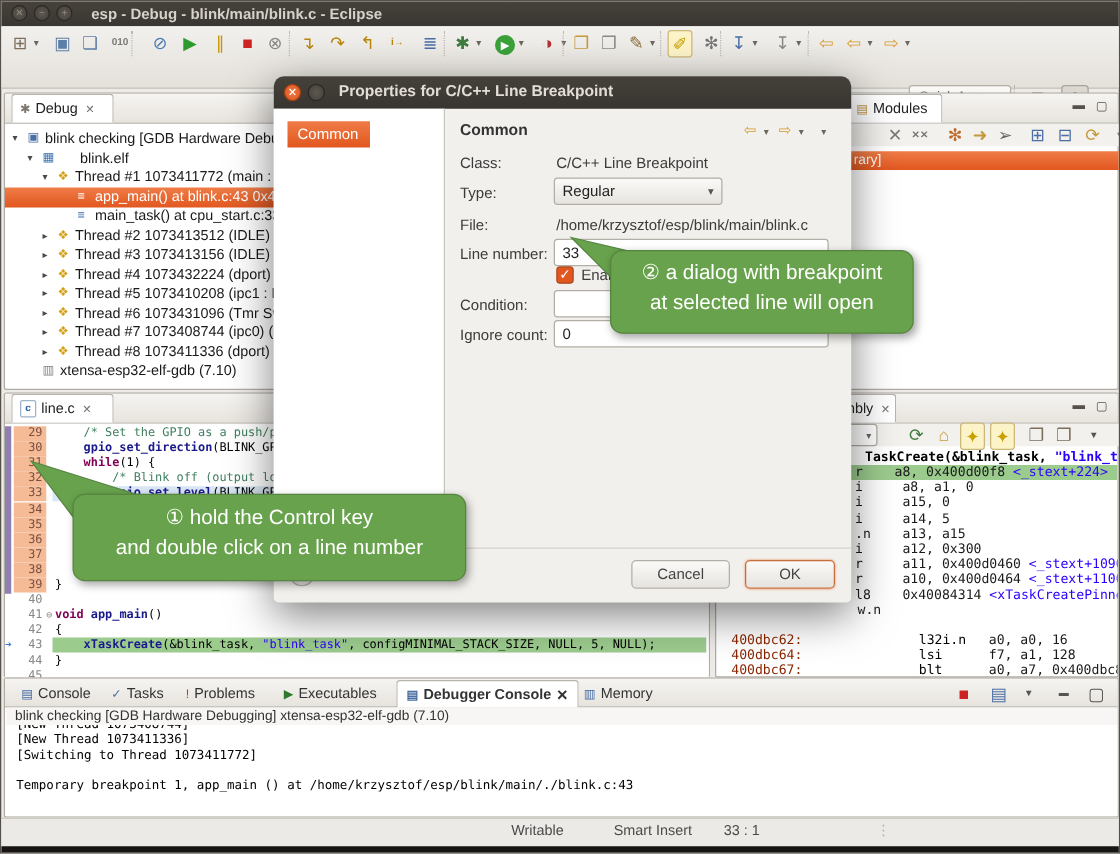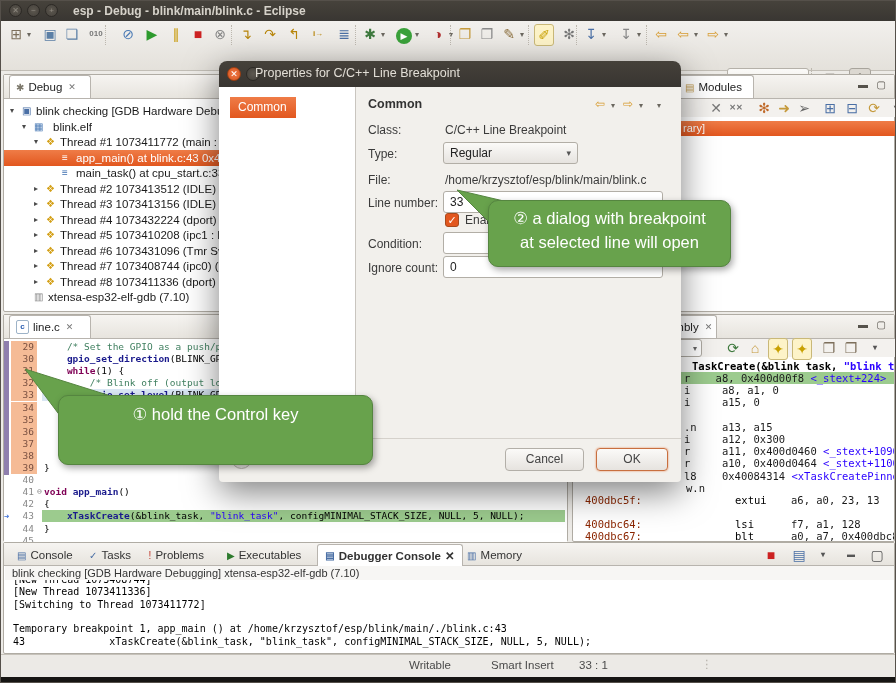--- a/index.html
+++ b/index.html
@@ -72,21 +72,21 @@
   .ctab.active{background:#fff;border:1px solid #b8b4ae;border-bottom:none;border-radius:3px 3px 0 0;font-weight:bold;box-sizing:border-box;}
   .cline{position:absolute;left:8px;font-size:10px;line-height:12.3px;white-space:pre;color:#000;}
   
   #statusbar{left:0;top:653px;width:896px;height:23px;background:#eceae6;border-top:1px solid #c6c2ba;
     font-size:11.5px;color:#4a4a4a;box-sizing:border-box;}
   
   #dialog{left:218px;top:60px;width:462px;height:421px;background:#f2f0ec;border-radius:8px 8px 4px 4px;
     box-shadow:0 10px 34px rgba(0,0,0,.5);z-index:50;}
   #dlg-title{position:absolute;left:0;top:0;width:100%;height:26px;background:linear-gradient(#45413a,#383531);
     border-radius:8px 8px 0 0;}
-  #dlg-title .t{position:absolute;left:36px;top:5px;color:#e2ded6;font-size:12.5px;font-weight:normal;text-align:right;}
+  #dlg-title .t{position:absolute;left:52px;top:5px;color:#e2ded6;font-size:12.5px;font-weight:bold;text-align:right;}
   #dlg-close{position:absolute;left:8px;top:6px;width:14px;height:14px;border-radius:50%;
     background:radial-gradient(#f07746,#d8571f);border:1px solid #9c3e12;color:#fff;font-size:9px;line-height:13px;text-align:center;box-sizing:border-box;}
   #dlg-circle{position:absolute;left:27px;top:6px;width:14px;height:14px;border-radius:50%;
     background:radial-gradient(#5d5850,#44403a);border:1px solid #2c2925;box-sizing:border-box;}
   #dlg-side{position:absolute;left:0;top:26px;width:137px;height:351px;background:#fff;border-right:1px solid #c9c5bf;box-sizing:border-box;}
   #dlg-side-item{position:absolute;left:11px;top:10px;width:66px;height:21px;background:linear-gradient(#ef7c47,#e2571f);
     color:#fff;font-size:12px;line-height:21px;padding-left:8px;box-sizing:border-box;}
   .dlg-label{position:absolute;left:149px;font-size:12px;color:#3b3b3b;}
   .dlg-value{position:absolute;left:226px;font-size:12px;color:#3b3b3b;}
   .dlg-input{position:absolute;left:224px;height:22px;background:#fff;border:1px solid #b2aea6;border-radius:3px;
@@ -182,21 +182,21 @@
     </div>
     <div class="abs" id="debug-rows" style="left:0;top:24px;width:224px;height:212px;overflow:hidden;">
         <div class="drow" style="top: 4px;">
           <span class="darr" style="left: 6px;">▾</span>
           <span class="dicon" style="left: 18px; color: rgb(74, 111, 165);">▣</span>
           <span class="dtext" style="left: 32px;">blink checking [GDB Hardware Debug</span>
         </div>
         <div class="drow" style="top: 19.5px;">
           <span class="darr" style="left: 18px;">▾</span>
           <span class="dicon" style="left: 30px; color: rgb(74, 122, 181);">▦</span>
-          <span class="dtext" style="left: 49px;">blink.elf</span>
+          <span class="dtext" style="left: 60px;">blink.elf</span>
         </div>
         <div class="drow" style="top: 35px;">
           <span class="darr" style="left: 30px;">▾</span>
           <span class="dicon" style="left: 42px; color: rgb(212, 160, 23);">❖</span>
           <span class="dtext" style="left: 56px;">Thread #1 1073411772 (main : Runn</span>
         </div>
         <div class="drow sel" style="top: 50.5px;">
           <span class="dicon" style="left: 58px; color: rgb(255, 255, 255);">≡</span>
           <span class="dtext" style="left: 72px;">app_main() at blink.c:43 0x400db</span>
         </div>
@@ -323,27 +323,28 @@
         <div class="abs tbi boxed" style="left: 218px; color: rgb(200, 160, 0); top: -1px;">✦</div>
         <div class="abs tbi" style="left: 246px; color: rgb(125, 111, 91); top: -1px;">❐</div>
         <div class="abs tbi" style="left: 268px; color: rgb(125, 111, 91); top: -1px;">❐</div>
         <div class="abs tbi small" style="left: 292px; color: rgb(85, 85, 85); top: -1px;">▾</div>
       </div>
     <div class="abs mono" id="disasm-rows" style="left:0;top:0;width:321px;height:226px;overflow:hidden;">
         <div class="arow" style="top: 45px;"><span class="afrag asrc" style="left: 119px;">TaskCreate(&amp;blink_task, <span class="tok-s">"blink_tas</span></span></div>
         <div class="arow green" style="top: 57px;"><span class="afrag" style="left: 111px;">r    a8, 0x400d00f8 <span class="asym">&lt;_stext+224&gt;</span></span></div>
         <div class="arow" style="top: 69px;"><span class="afrag" style="left: 111px;">i     a8, a1, 0</span></div>
         <div class="arow" style="top: 81px;"><span class="afrag" style="left: 111px;">i     a15, 0</span></div>
+        <div class="arow" style="top: 94px;"><span class="afrag" style="left: 111px;">i     a14, 5</span></div>
         <div class="arow" style="top: 106px;"><span class="afrag" style="left: 111px;">.n    a13, a15</span></div>
         <div class="arow" style="top: 118px;"><span class="afrag" style="left: 111px;">i     a12, 0x300</span></div>
         <div class="arow" style="top: 130px;"><span class="afrag" style="left: 111px;">r     a11, 0x400d0460 <span class="asym">&lt;_stext+1096&gt;</span></span></div>
         <div class="arow" style="top: 142px;"><span class="afrag" style="left: 111px;">r     a10, 0x400d0464 <span class="asym">&lt;_stext+1100&gt;</span></span></div>
         <div class="arow" style="top: 155px;"><span class="afrag" style="left: 111px;">l8    0x40084314 <span class="asym">&lt;xTaskCreatePinned</span></span></div>
         <div class="arow" style="top: 167px;"><span class="afrag" style="left: 113px;">w.n</span></div>
-        <div class="arow" style="top: 179px;"><span class="aaddr">400dbc5f:</span><span class="amn">extui</span><span class="aops">a6, a0, 23, 13</span></div>
+        <div class="arow" style="top: 191px;"><span class="aaddr">400dbc62:</span><span class="amn">l32i.n</span><span class="aops">a0, a0, 16</span></div>
         <div class="arow" style="top: 203px;"><span class="aaddr">400dbc64:</span><span class="amn">lsi</span><span class="aops">f7, a1, 128</span></div>
         <div class="arow" style="top: 215px;"><span class="aaddr">400dbc67:</span><span class="amn">blt</span><span class="aops">a0, a7, 0x400dbc81 </span></div>
       </div>
   </div>
 
   <div class="abs panel" style="left:2px;top:541px;width:892px;height:112px;">
     <div class="tabrow" style="height:22px;"></div>
     <div id="console-tabs">
         <div class="abs ctab" style="left: 6px;">
           <span style="color: rgb(74, 111, 165); font-size: 10px;">▤</span>
@@ -380,21 +381,20 @@
       </div>
     <div class="abs" style="left:1px;top:23px;width:889px;height:14px;background:#f7f6f4;">
       <span class="abs" style="left:7px;top:1px;font-size:11px;color:#333;">blink checking [GDB Hardware Debugging] xtensa-esp32-elf-gdb (7.10)</span>
     </div>
     <div class="abs mono" id="console-body" style="left:1px;top:37px;width:889px;height:73px;background:#fff;overflow:hidden;">
         <div class="cline" style="top: -6px;">[New Thread 1073408744]</div>
         <div class="cline" style="top: 6.3px;">[New Thread 1073411336]</div>
         <div class="cline" style="top: 18.6px;">[Switching to Thread 1073411772]</div>
         <div class="cline" style="top: 30.9px;"></div>
         <div class="cline" style="top: 43.2px;">Temporary breakpoint 1, app_main () at /home/krzysztof/esp/blink/main/./blink.c:43</div>
-        <div class="cline" style="top: 55.5px;">43              xTaskCreate(&amp;blink_task, "blink_task", configMINIMAL_STACK_SIZE, NULL, 5, NULL);</div>
       </div>
   </div>
 
   <div class="abs" id="statusbar">
     <span class="abs" style="left:408px;top:4px;">Writable</span>
     <span class="abs" style="left:490px;top:4px;">Smart Insert</span>
     <span class="abs" style="left:578px;top:4px;">33 : 1</span>
     <span class="abs" style="left:700px;top:2px;color:#b5b1aa;">⋮</span>
   </div>
   <div class="abs" style="left:0;top:676px;width:896px;height:7px;background:#161513;"></div>
@@ -452,19 +452,20 @@
     </div>
   </div>
 
   <svg class="abs" id="tails" width="896" height="683">
     <polygon points="24,368 132,402 78,440" fill="#68a24c" stroke="#558540" stroke-width="1"></polygon>
     <polygon points="456,189 558,213 512,245" fill="#68a24c" stroke="#558540" stroke-width="1"></polygon>
   </svg>
 
   <div class="callout" style="left:57px;top:394px;width:313px;height:62px;padding-top:6px;">
     <div class="l1">① hold the Control key</div>
+    <div class="l2">and double click on a line number</div>
   </div>
   <div class="callout" style="left:487px;top:199px;width:241px;height:60px;padding-top:5px;">
     <div class="l1">② a dialog with breakpoint</div>
     <div class="l2">at selected line will open</div>
   </div>
 
 </div>
 
 </body></html>

